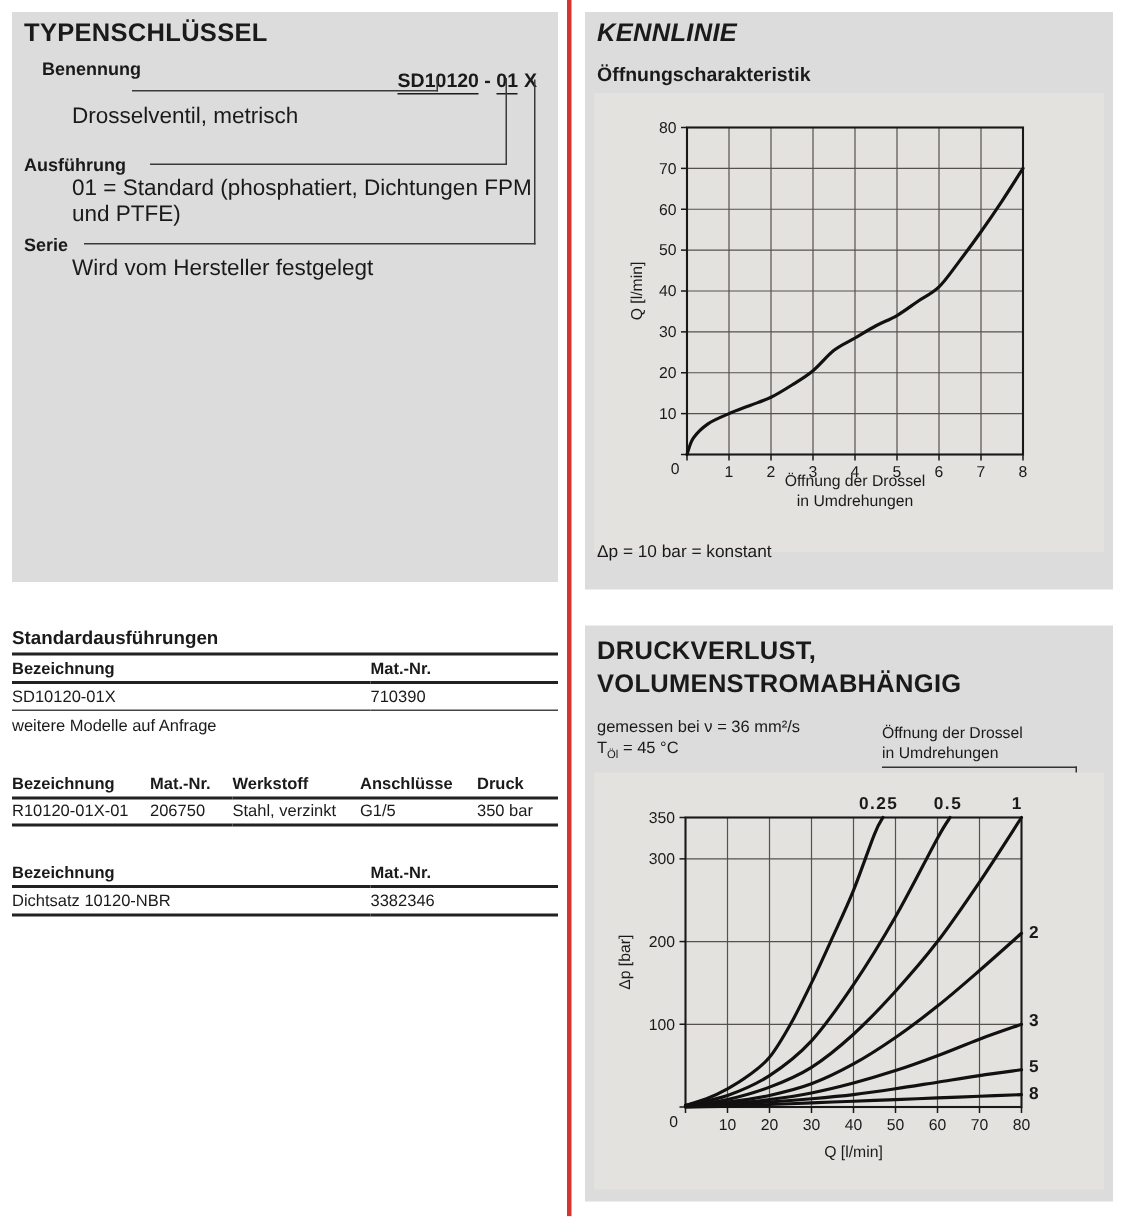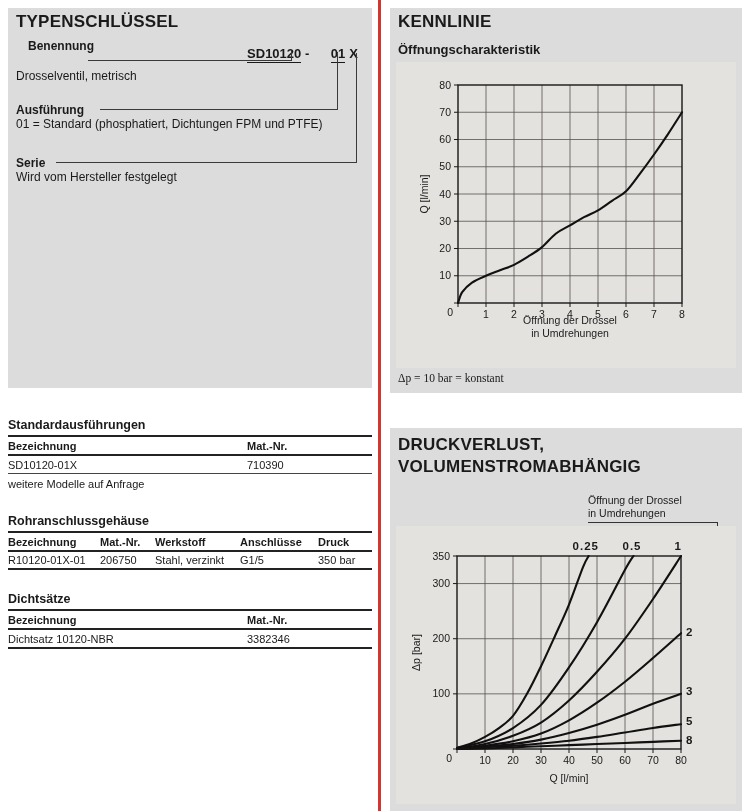--- a/index.html
+++ b/index.html
@@ -10,32 +10,32 @@
   }
   *{box-sizing:border-box;}
   html,body{margin:0;padding:0;background:#fff;}
   body{font-family:"Liberation Sans","DejaVu Sans",sans-serif;color:var(--ink);}
   .page{position:relative;width:750px;height:811px;background:#fff;overflow:hidden;}
 
   
   .panel{position:absolute;background:var(--box-bg);padding-left:35px;}
   #panel-typ{left:8px;top:8px;width:364px;height:380px;}
   #panel-kennlinie{left:390px;top:8px;width:352px;height:385px;}
-  #panel-druck{left:390px;top:428px;width:352px;height:384px;}
+  #panel-druck{left:390px;top:417px;width:352px;height:384px;}
   .red-divider{position:absolute;left:378px;top:0;width:3px;height:811px;background:var(--red);}
 
   h1.sec{position:absolute;margin:0;font-size:17px;font-weight:bold;letter-spacing:.2px;}
   .sub{position:absolute;margin:0;font-size:13px;font-weight:bold;}
 
   
   .code{position:absolute;top:38px;right:14px;font-size:13px;font-weight:bold;white-space:nowrap;}
-  .code .u{border-bottom:1.5px solid var(--ink);padding-bottom:1px;margin-left:18px;}
+  .code .u{border-bottom:1.5px solid var(--ink);padding-bottom:1px;}
   .code .x{margin-left:4px;}
   .t-label{position:absolute;font-size:12px;font-weight:bold;}
-  .t-desc{position:absolute;font-size:12px;}
+  .t-desc{position:absolute;font-size:15px;margin-left:32px;}
   .connector{position:absolute;border-right:1.2px solid #3a3a3a;border-bottom:1.2px solid #3a3a3a;}
   #conn-1{left:80px;top:43px;width:204px;height:10px;}
   #conn-2{left:92px;top:44px;width:238px;height:58px;}
   #conn-3{left:48px;top:45px;width:301px;height:110px;}
 
   
   .tables-wrap{position:absolute;left:8px;top:418px;width:364px;}
   .tbl-title{font-size:12.5px;font-weight:bold;border-bottom:2px solid #222;padding-bottom:3px;}
   table{border-collapse:collapse;width:100%;table-layout:fixed;font-size:11px;}
   th{text-align:left;font-weight:bold;padding:3px 0 2px 0;border-bottom:2px solid #222;}
@@ -114,21 +114,20 @@
           <tr>
             <td>SD10120-01X</td>
             <td>710390</td>
           </tr>
         </tbody>
       </table>
       <div class="tbl-note">weitere Modelle auf Anfrage</div>
     </div>
 
     <div class="gap1">
-      <div class="tbl-title">Rohranschlussgehäuse</div>
       <table class="thickend">
         <colgroup>
           <col style="width:92px">
             <col style="width:55px">
             <col style="width:85px">
           <col style="width:78px">
             <col style="width:54px">
         </colgroup>
         <thead>
             <tr>
@@ -145,21 +144,20 @@
             <td>206750</td>
             <td>Stahl, verzinkt</td>
             <td>G1/5</td>
             <td>350 bar</td>
           </tr>
         </tbody>
       </table>
     </div>
 
     <div class="gap2">
-      <div class="tbl-title">Dichtsätze</div>
       <table class="thickend">
         <colgroup>
             <col style="width:239px">
             <col style="width:125px">
           </colgroup>
         <thead>
             <tr>
           <th>Bezeichnung</th>
           <th>Mat.-Nr.</th>
         </tr>
@@ -170,21 +168,21 @@
             <td>3382346</td>
           </tr>
         </tbody>
       </table>
     </div>
   </div>
 
   <div class="red-divider"></div>
 
   <section class="panel" id="panel-kennlinie">
-    <h1 class="sec" style="left:8px;top:4px;">KENNLINIE</h1>
+    <h1 class="sec" style="left:8px;top:4px;font-style:italic;">KENNLINIE</h1>
     <div class="sub" style="left:8px;top:34px;">Öffnungscharakteristik</div>
 
     <div class="scan" id="scan-1"></div>
     <svg class="chart" id="chart-kennlinie" viewBox="0 0 352 300">
         <line x1="96" y1="237" x2="96" y2="19" class="grid"></line>
         <line x1="124" y1="237" x2="124" y2="19" class="grid"></line>
         <line x1="152" y1="237" x2="152" y2="19" class="grid"></line>
         <line x1="180" y1="237" x2="180" y2="19" class="grid"></line>
         <line x1="208" y1="237" x2="208" y2="19" class="grid"></line>
         <line x1="236" y1="237" x2="236" y2="19" class="grid"></line>
@@ -231,29 +229,33 @@
         <text x="61" y="49.75" class="ticklab" text-anchor="end">70</text>
         <line x1="64" y1="19" x2="68" y2="19" class="tick"></line>
         <text x="61" y="22.5" class="ticklab" text-anchor="end">80</text>
         <text x="63" y="250" class="ticklab" text-anchor="end">0</text>
         <path d="M68,237C68.7,235.18333333333334 69.86666666666667,229.50625 72.2,226.1C74.53333333333333,222.69375 78.03333333333333,219.2875 82,216.5625C85.96666666666667,213.8375 91.33333333333333,211.79375 96,209.75C100.66666666666667,207.70625 105.33333333333333,206.11666666666667 110,204.3C114.66666666666667,202.48333333333335 119.33333333333333,201.12083333333334 124,198.85C128.66666666666666,196.57916666666665 133.33333333333334,193.62708333333336 138,190.675C142.66666666666666,187.72291666666666 147.33333333333334,184.99791666666667 152,181.1375C156.66666666666666,177.2770833333333 161.33333333333334,171.14583333333331 166,167.5125C170.66666666666666,163.87916666666666 175.33333333333334,162.06249999999997 180,159.33749999999998C184.66666666666666,156.61249999999998 189.33333333333334,153.6604166666667 194,151.16250000000002C198.66666666666666,148.66458333333335 203.33333333333334,147.07500000000002 208,144.35000000000002C212.66666666666666,141.62500000000003 217.33333333333334,137.99166666666667 222,134.8125C226.66666666666666,131.63333333333333 231.33333333333334,129.81666666666666 236,125.275C240.66666666666666,120.73333333333333 245.33333333333334,113.69375000000001 250,107.5625C254.66666666666666,101.43124999999999 259.3333333333333,95.07291666666666 264,88.48749999999998C268.6666666666667,81.90208333333331 273.3333333333333,75.08958333333331 278,68.04999999999998C282.6666666666667,61.01041666666665 289.6666666666667,49.88333333333333 292,46.25" class="curve"></path>
         <text x="180" y="258" class="axlab" text-anchor="middle">Öffnung der Drossel</text>
         <text x="180" y="271" class="axlab" text-anchor="middle">in Umdrehungen</text>
         <text x="38" y="128" class="axlab" text-anchor="middle" transform="rotate(-90 38 128)">Q [l/min]</text>
       </svg>
 
-    <div class="note" style="left:8px;top:364px;font-family:Liberation Serif, serif;">Δp = 10 bar = konstant</div>
+    <div class="note" style="left:8px;top:354px;">Δp = 10 bar = konstant</div>
   </section>
 
   <section class="panel" id="panel-druck">
     <h1 class="sec" style="left:8px;top:6px;line-height:22px;">
       <span>DRUCKVERLUST,</span><br>
       <span>VOLUMENSTROMABHÄNGIG</span>
     </h1>
 
+    <div class="meas" style="left:8px;top:61px;">
+      <span>gemessen bei ν = 36 mm²/s</span><br>
+      <span><span>T</span><sub class="oel">Öl</sub><span> = 45 °C</span></span>
+    </div>
 
     <div class="arrow-label" style="left:198px;top:66px;">
       <span>Öffnung der Drossel</span><br>
       <span>in Umdrehungen</span>
     </div>
     <div class="arrow-h"></div>
     <div class="arrow-v"></div>
     <div class="arrow-head"></div>
 
     <div class="scan" id="scan-2"></div>

